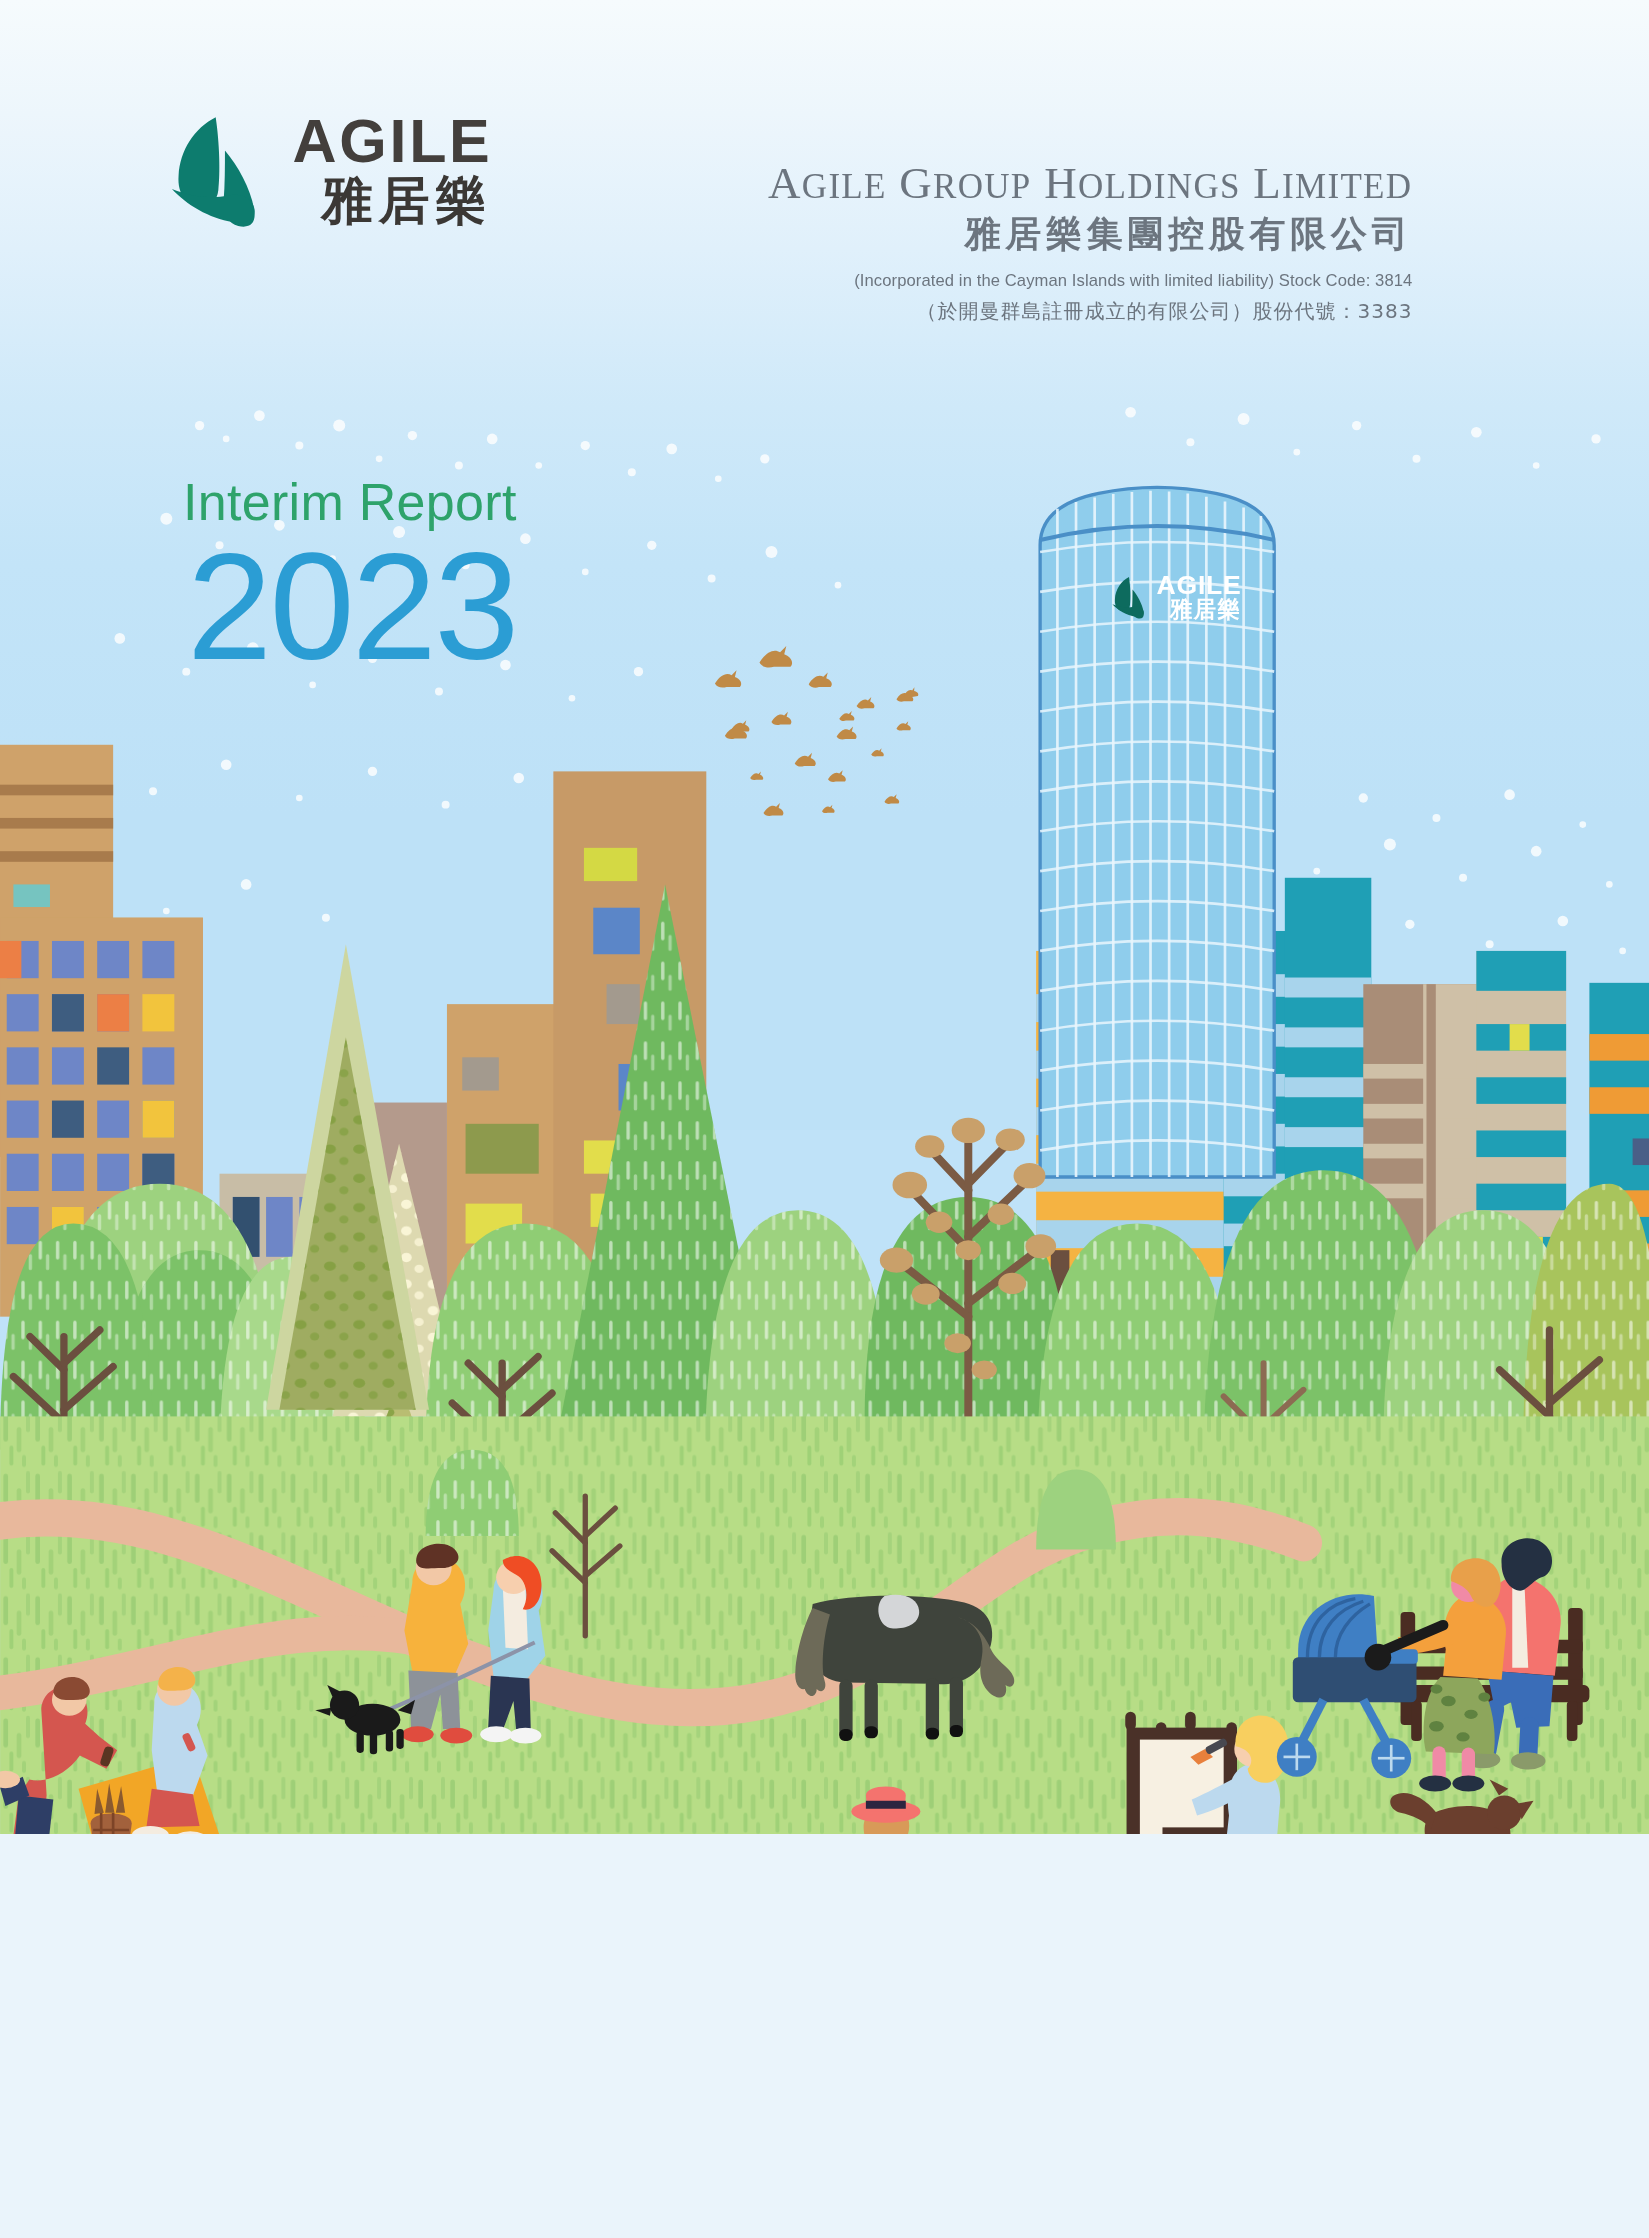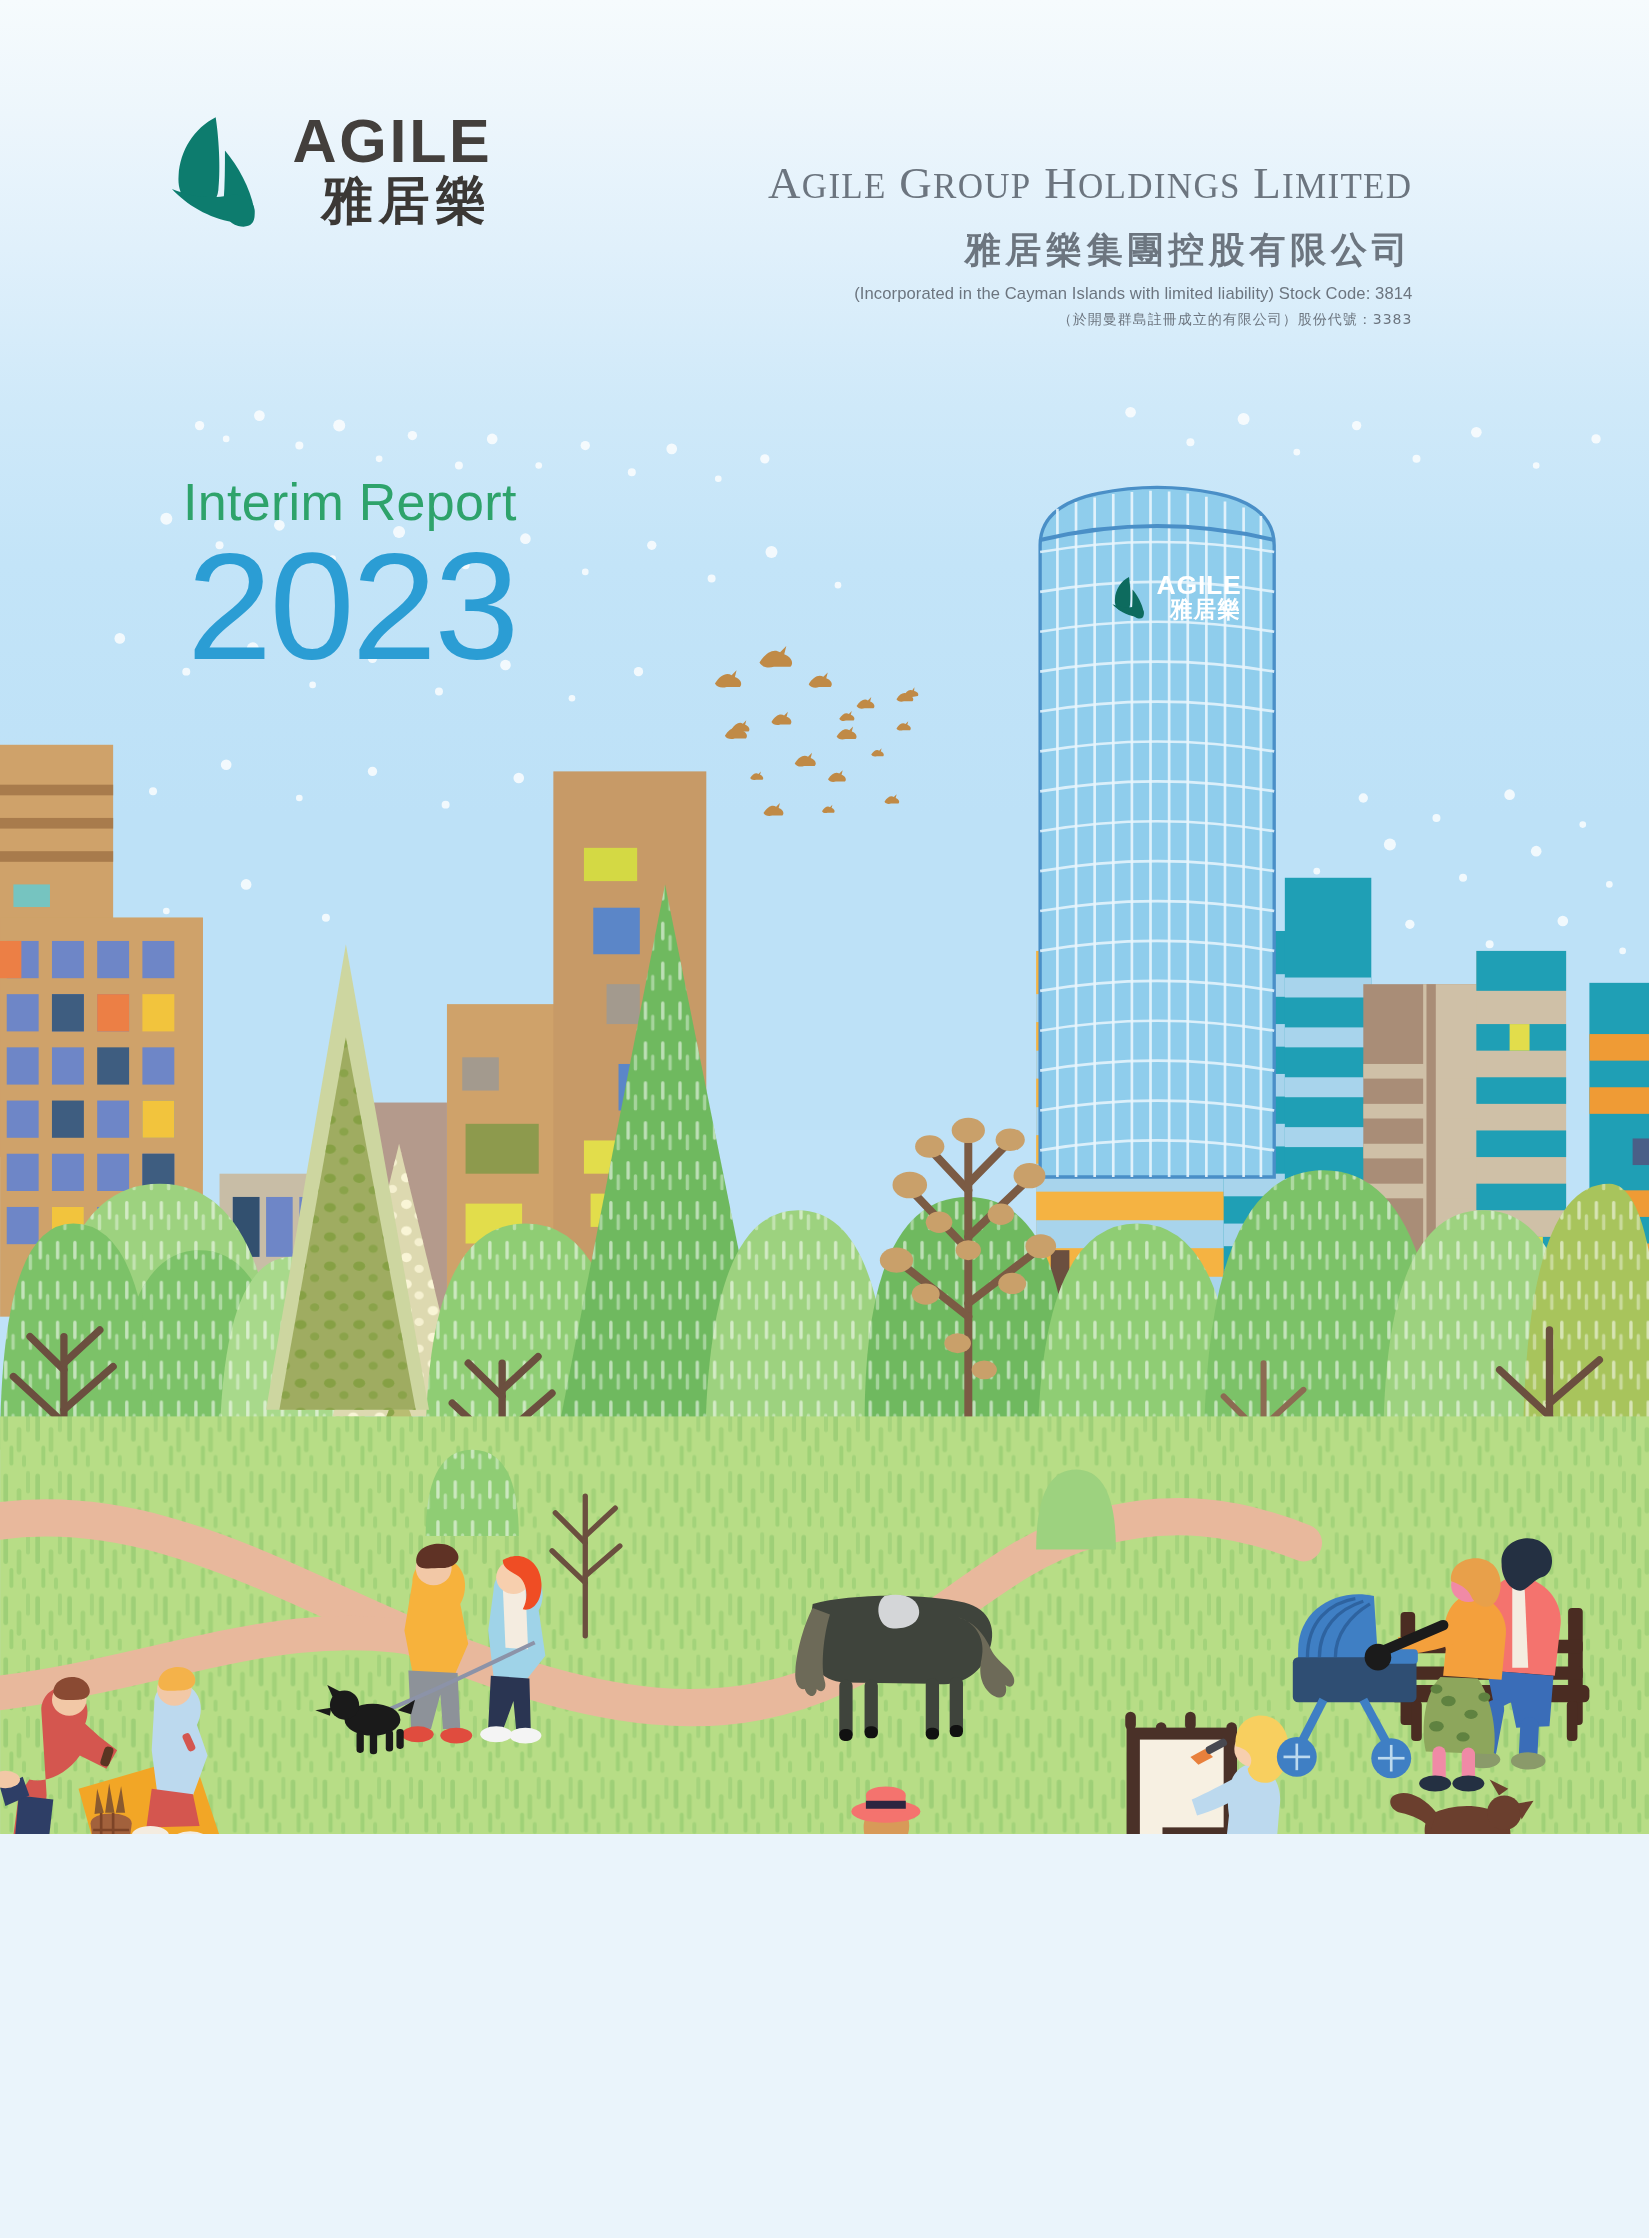--- a/index.html
+++ b/index.html
@@ -34,28 +34,28 @@
   }
   .coname { position:absolute; left:768px; top:158px; color:#6d7682; }
   .coname .line1 {
     font-size:45px; font-weight:400; letter-spacing:1.3px; color:#6c757f;
     font-family:"Liberation Serif", serif; line-height:1.12;
   }
   .coname .line1 .big { font-size:45px; }
   .coname .line1 .sm { font-size:35px; }
   .coname .line2 {
     font-size:36px; font-weight:700; letter-spacing:4.7px; color:#6c757f;
-    margin-top:21px; font-family:Liberation Sans, sans-serif; line-height:1.15;
+    margin-top:8px; font-family:Liberation Mono, monospace; line-height:1.15;
   }
   .coname .line3 {
     font-size:16.6px; letter-spacing:0.1px; color:#6c757f; margin-top:13.3px;
     font-family:"Liberation Sans", sans-serif;
   }
   .coname .line4 {
-    font-size:14px; letter-spacing:1px; color:#6c757f; margin-top:6.6px;
+    font-size:20px; letter-spacing:1px; color:#6c757f; margin-top:6.6px;
     font-family:"DejaVu Sans", sans-serif;
   }
   
   .titleblock { position:absolute; left:183px; top:476px; z-index:60; }
   .t-interim {
     font-size:52px; font-weight:400; color:#2ea36b; letter-spacing:0.3px;
     font-family:"Liberation Sans", sans-serif; line-height:1;
   }
   .t-year {
     font-size:153px; font-weight:300; color:#2b9dd4; letter-spacing:-2.7px;

